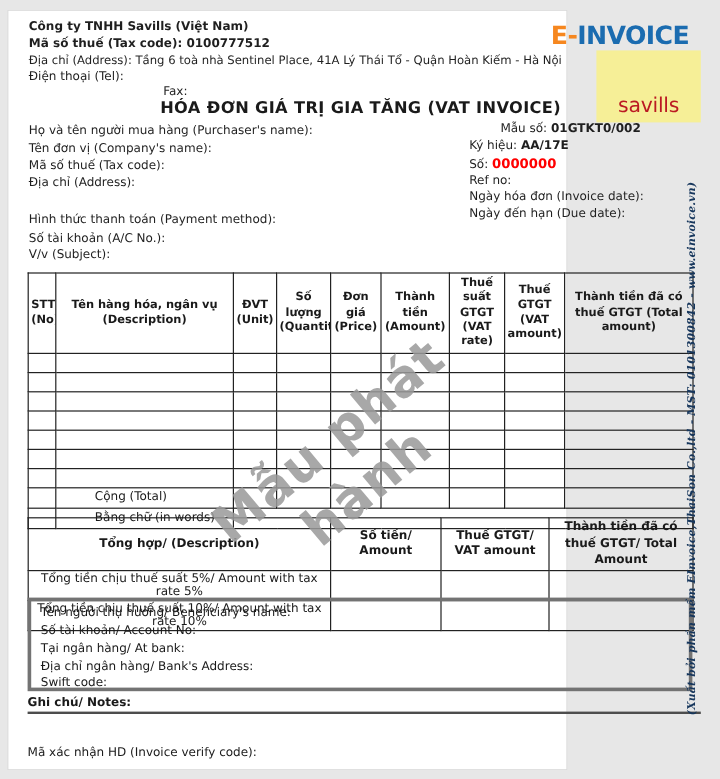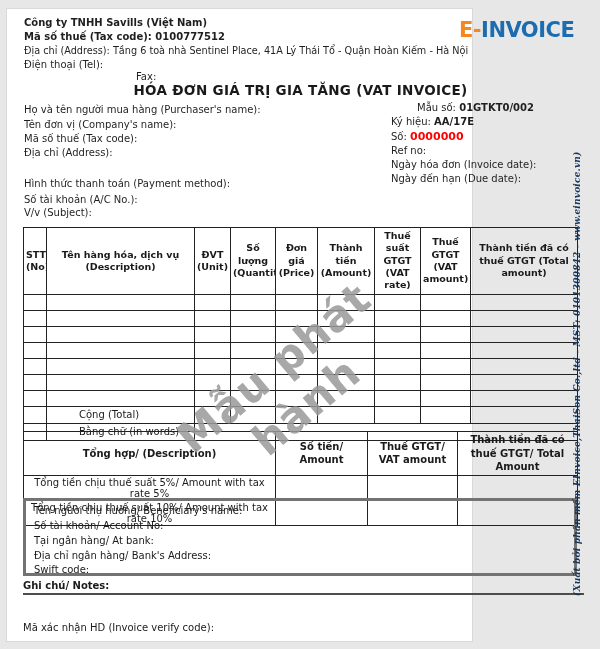--- a/index.html
+++ b/index.html
@@ -54,20 +54,23 @@
   <div id="page">
 
     <div class="abs lbl b" style="left:17px;top:8px;">Công ty TNHH Savills (Việt Nam)</div>
     <div class="abs lbl b" style="left:17px;top:22px;">Mã số thuế (Tax code): 0100777512</div>
     <div class="abs lbl" style="left:17px;top:36px;font-size:9.7px;">Địa chỉ (Address): Tầng 6 toà nhà Sentinel Place, 41A Lý Thái Tổ - Quận Hoàn Kiếm - Hà Nội</div>
     <div class="abs lbl" style="left:17px;top:50px;">Điện thoại (Tel):</div>
     <div class="abs lbl" style="left:129px;top:50px;margin-top:12px;">Fax:</div>
 
     <div class="abs" id="einvoice-logo">
       <span class="e">E</span><span class="dash">-</span><span class="inv">INVOICE</span>
+    </div>
+    <div id="savills-box">
+      <span>savills</span>
     </div>
 
     <div class="abs" id="title">HÓA ĐƠN GIÁ TRỊ GIA TĂNG (VAT INVOICE)</div>
 
     <div class="abs lbl" style="left:17px;top:95px;">Họ và tên người mua hàng (Purchaser's name):</div>
     <div class="abs lbl" style="left:17px;top:110px;">Tên đơn vị (Company's name):</div>
     <div class="abs lbl" style="left:17px;top:124px;">Mã số thuế (Tax code):</div>
     <div class="abs lbl" style="left:17px;top:138px;">Địa chỉ (Address):</div>
     <div class="abs lbl" style="left:17px;top:169px;">Hình thức thanh toán (Payment method):</div>
     <div class="abs lbl" style="left:17px;top:185px;">Số tài khoản (A/C No.):</div>
@@ -98,21 +101,21 @@
           <col style="width:42px;">
           <col style="width:57px;">
           <col style="width:46px;">
           <col style="width:50px;">
           <col style="width:107px;">
       </colgroup>
       <tbody>
           <tr>
         <th>STT
 (No)</th>
-        <th>Tên hàng hóa, dịch vụ
+        <th>Tên hàng hóa, ngân vụ
 (Description)</th>
         <th>ĐVT
 (Unit)</th>
         <th>Số lượng
 (Quantity)</th>
         <th>Đơn giá
 (Price)</th>
         <th>Thành tiền
 (Amount)</th>
         <th>Thuế suất

